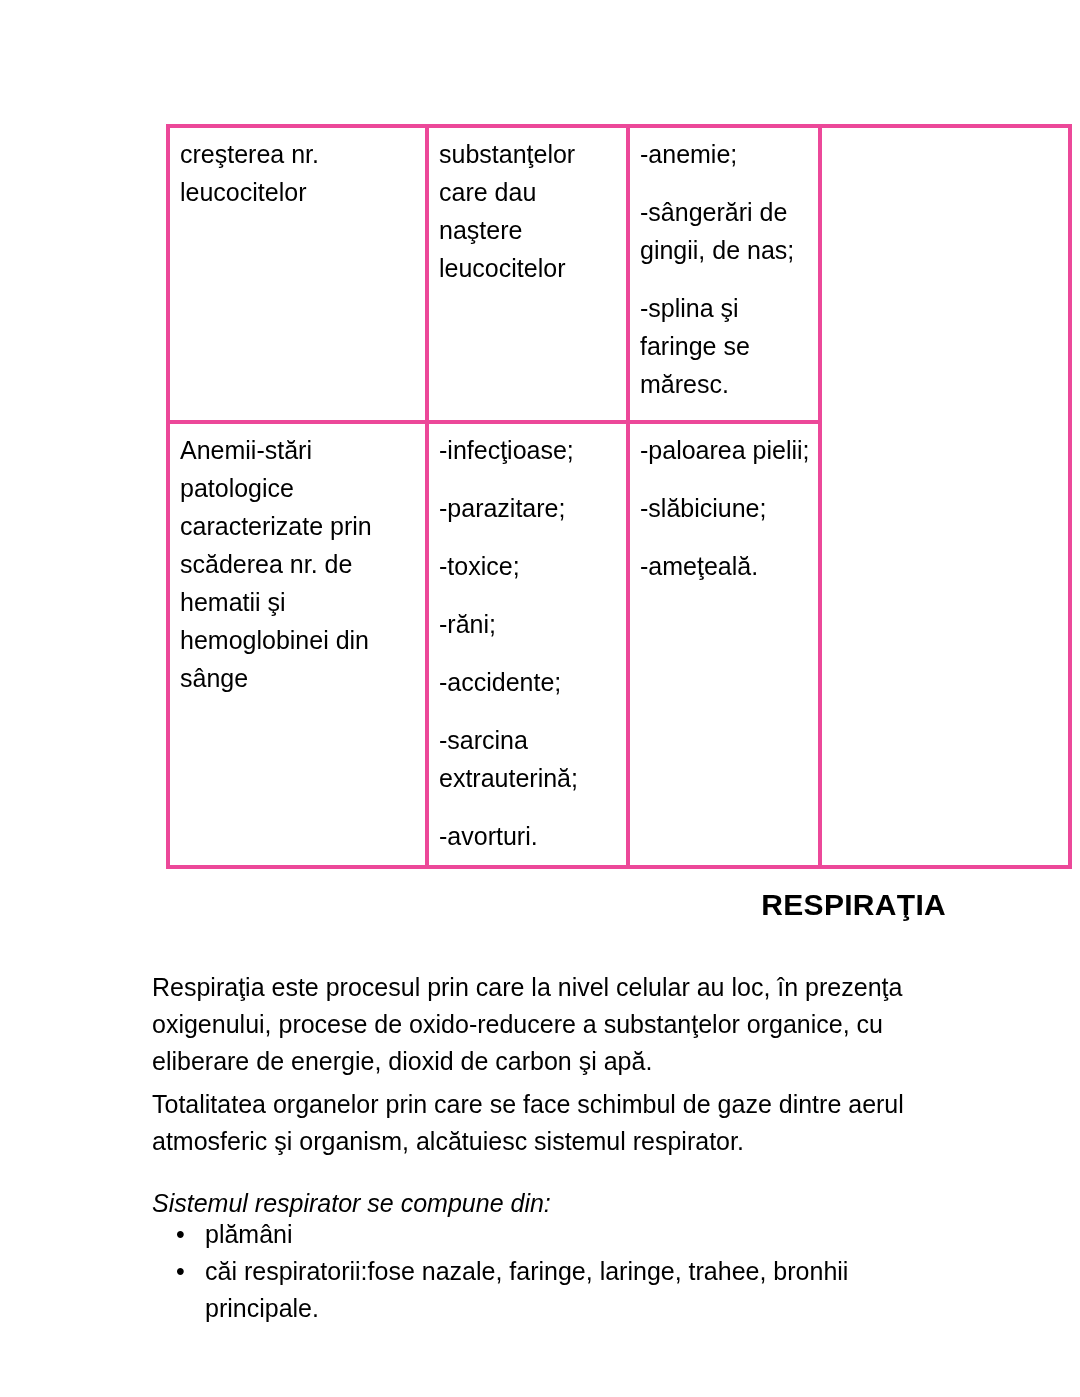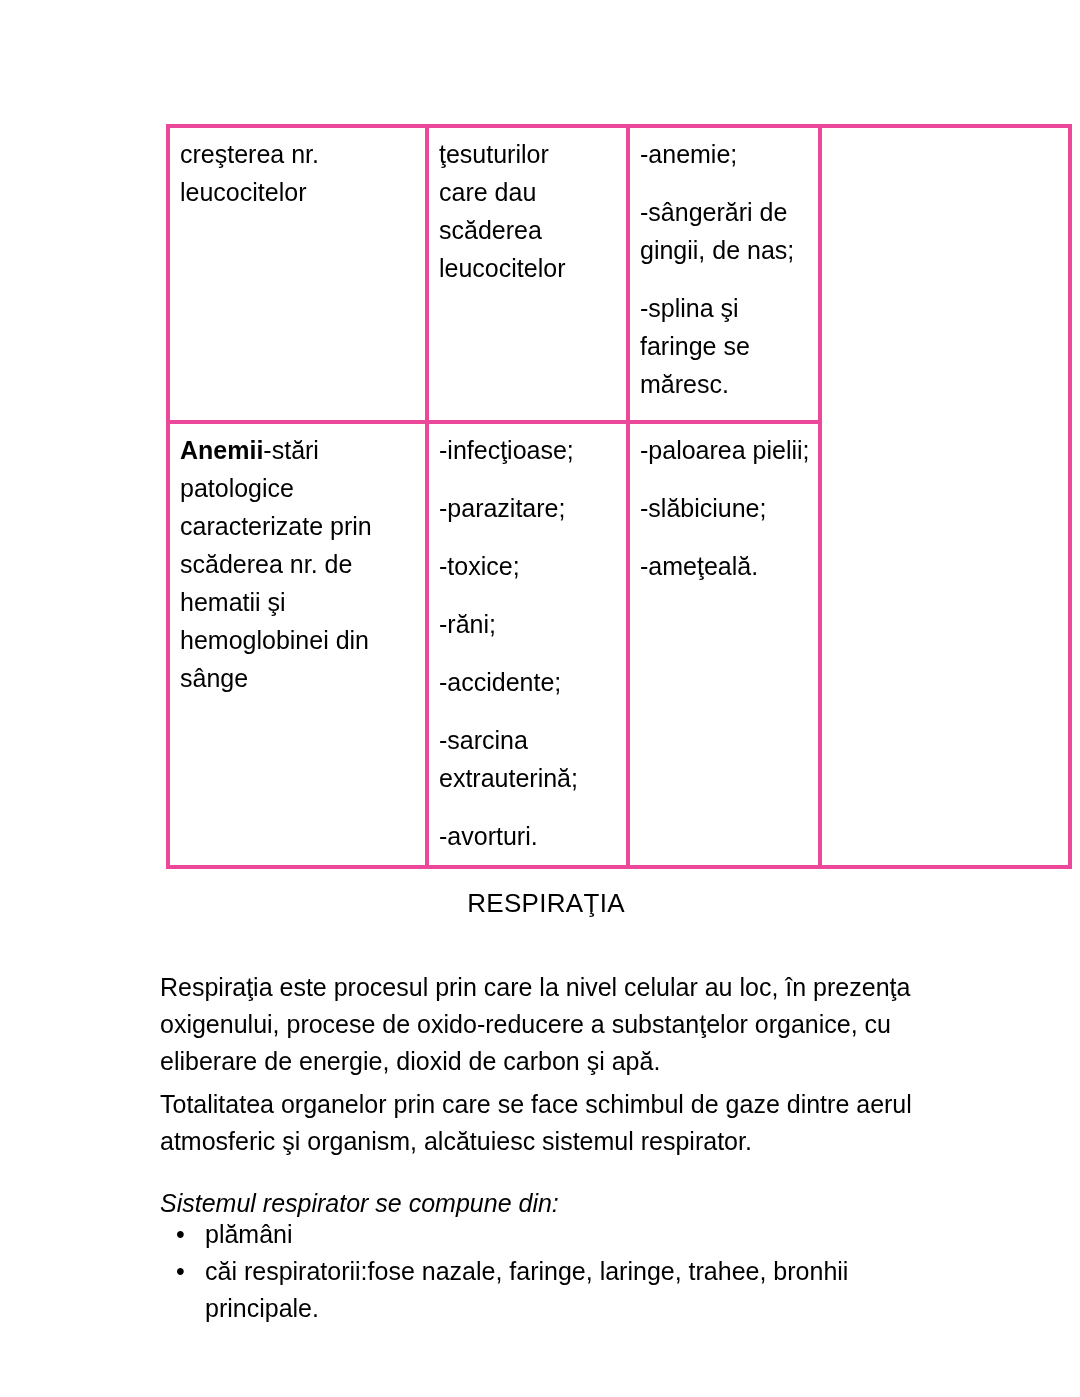--- a/index.html
+++ b/index.html
@@ -36,41 +36,41 @@
   .col-2 { width: 179px; }
   .col-3 { width: 170px; }
   .col-4 { width: 228px; }
 
   .cell-line { display: block; }
   .cell-item {
     display: block;
     margin: 0 0 20px 0;
   }
   .cell-item:last-child { margin-bottom: 0; }
-  .lead-term { font-weight: bold; }
+  .lead-term { font-weight: normal; }
 
   .row-one td { height: 275px; }
   .row-two td { height: 380px; }
 
   
   .section-heading {
     position: absolute;
     left: 146px;
     top: 888px;
     width: 800px;
-    text-align: center;
-    font-size: 26px;
-    font-weight: normal;
+    text-align: right;
+    font-size: 30px;
+    font-weight: bold;
     letter-spacing: 0.3px;
   }
 
   
   .body-block {
     position: absolute;
-    left: 160px;
+    left: 152px;
     width: 800px;
     font-size: 25px;
     line-height: 37px;
   }
   .para-1 { top: 944px; }
   .para-2 { top: 1071px; margin-top: 15px; }
   .para-3 { top: 1160px; font-style: italic; }
 
   .bullet-list {
     position: absolute;
@@ -100,23 +100,23 @@
 <body>
 
 <table class="doc-table">
   <tbody>
     <tr class="row-one">
       <td class="col-1">
         <span class="cell-line">creşterea nr.</span>
         <span class="cell-line">leucocitelor</span>
       </td>
       <td class="col-2">
-        <span class="cell-line">ţesuturilor</span>
+        <span class="cell-line">substanţelor</span>
         <span class="cell-line">care dau</span>
-        <span class="cell-line">scăderea</span>
+        <span class="cell-line">naştere</span>
         <span class="cell-line">leucocitelor</span>
       </td>
       <td class="col-3">
         <span class="cell-item">-anemie;</span>
         <span class="cell-item">-sângerări de gingii, de nas;</span>
         <span class="cell-item">-splina şi faringe se măresc.</span>
       </td>
       <td class="col-4" rowspan="2"></td>
     </tr>
     <tr class="row-two">

